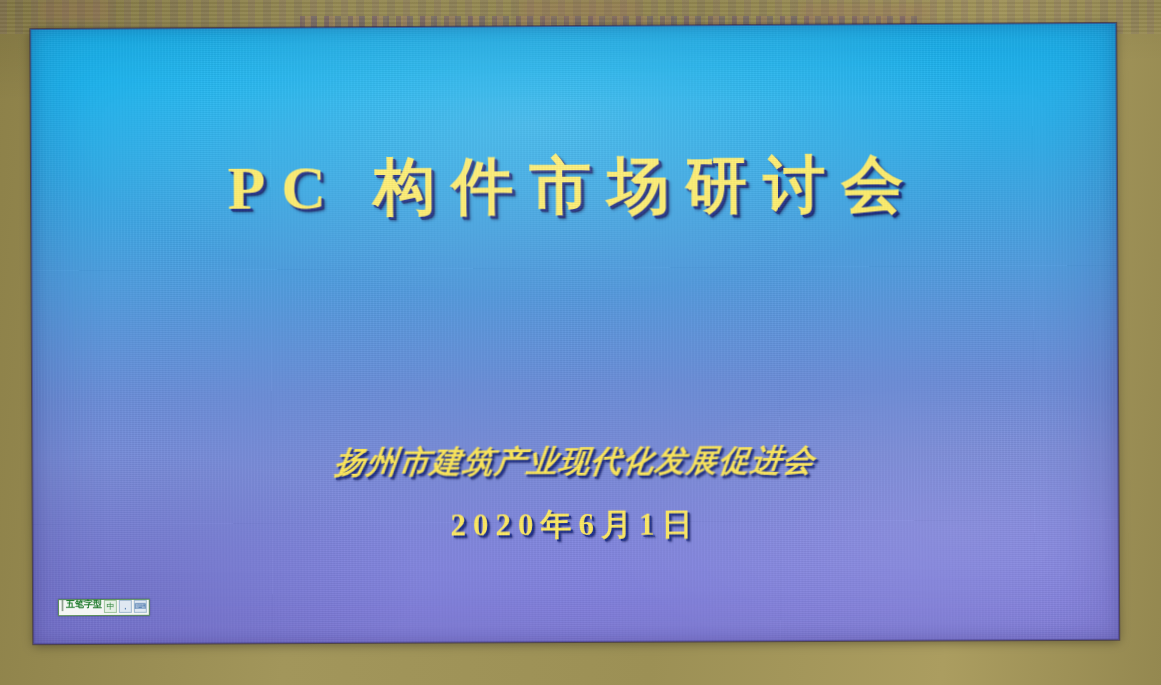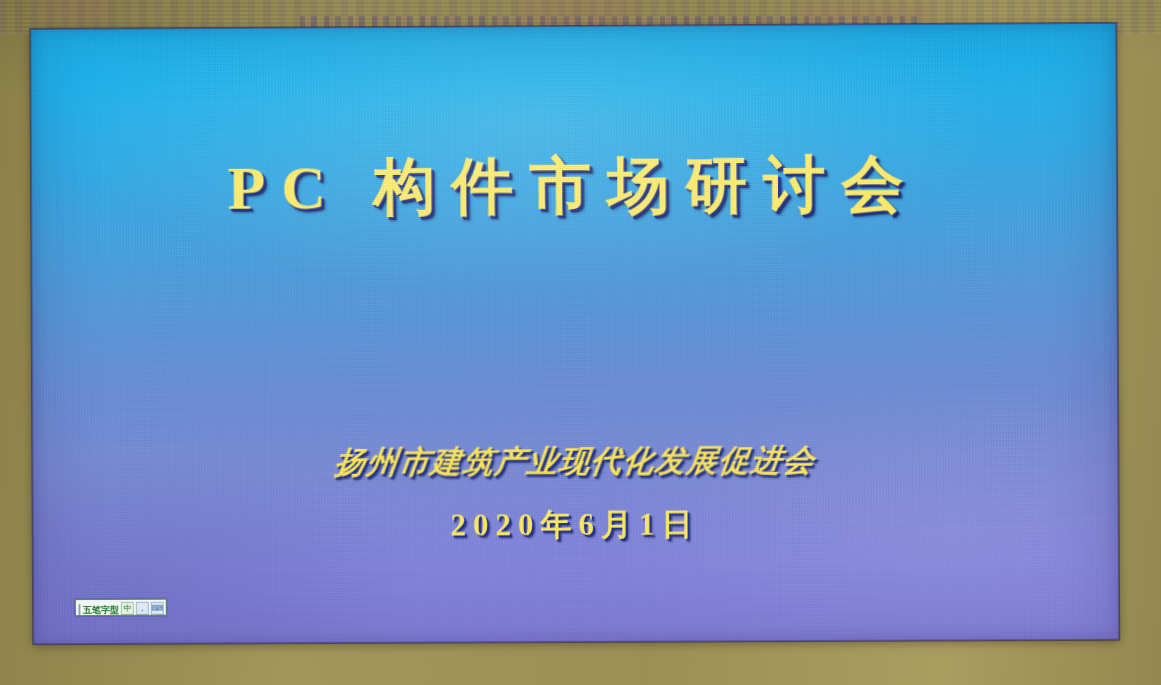--- a/index.html
+++ b/index.html
@@ -185,26 +185,26 @@
     text-shadow:
        2px 2px 0 #1d2f8c,
        3px 3px 2px rgba(14,22,85,0.65);
     white-space: nowrap;
     filter: blur(0.3px);
   }
 
   
   .ime-bar {
     position: absolute;
-    left: 42px;
+    left: 25px;
     bottom: 28px;
     height: 15px;
     padding: 0 2px;
     display: flex;
-    align-items: flex-end;
+    align-items: flex-start;
     gap: 2px;
     background: #f4f6f4;
     border: 1px solid #5b8f5b;
     box-shadow: 0 0 2px rgba(0,0,0,0.35);
     filter: blur(0.35px);
   }
   .ime-grip {
     width: 3px;
     height: 11px;
     background: linear-gradient(90deg, #cfd6cf 0 1px, #8fa18f 1px 2px, #cfd6cf 2px 3px);

